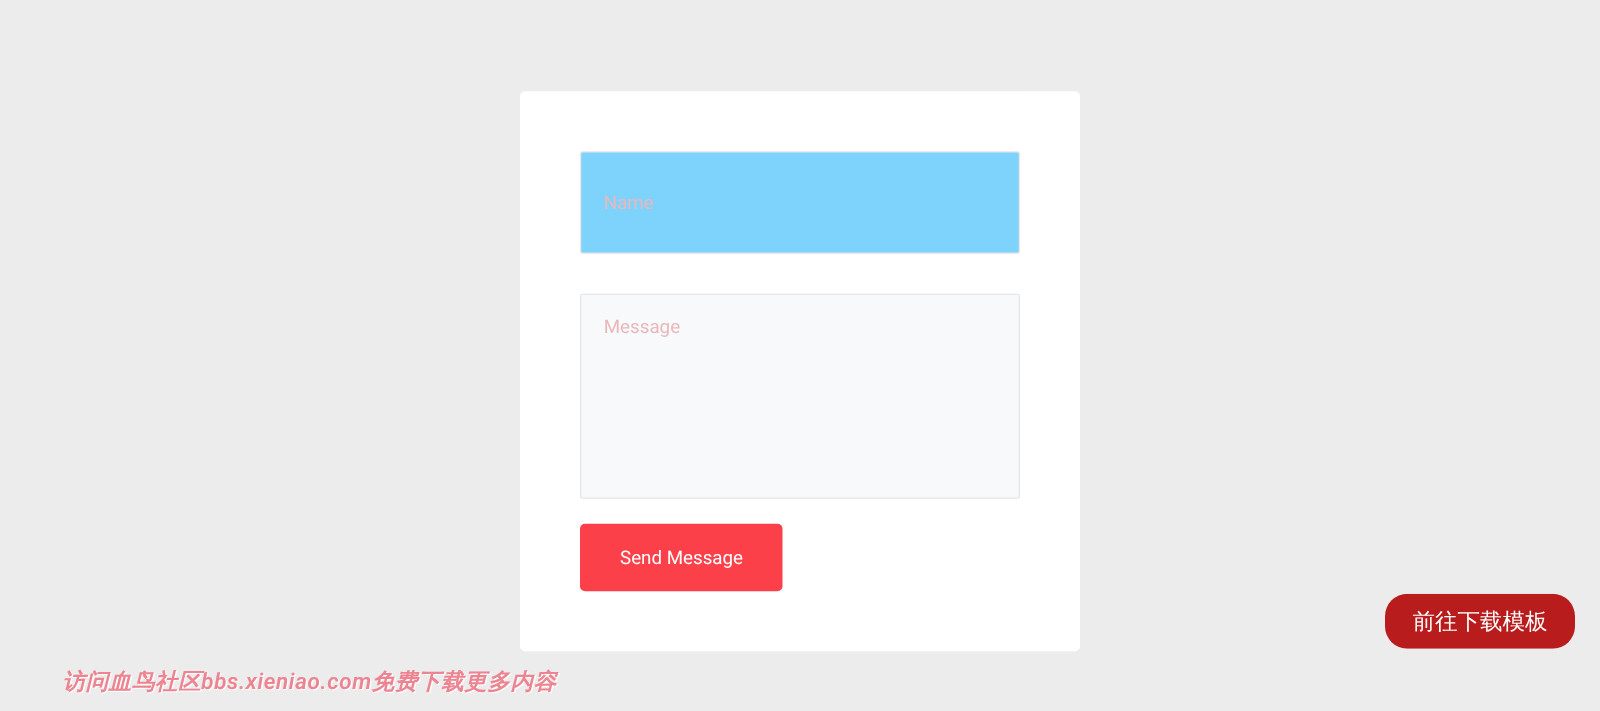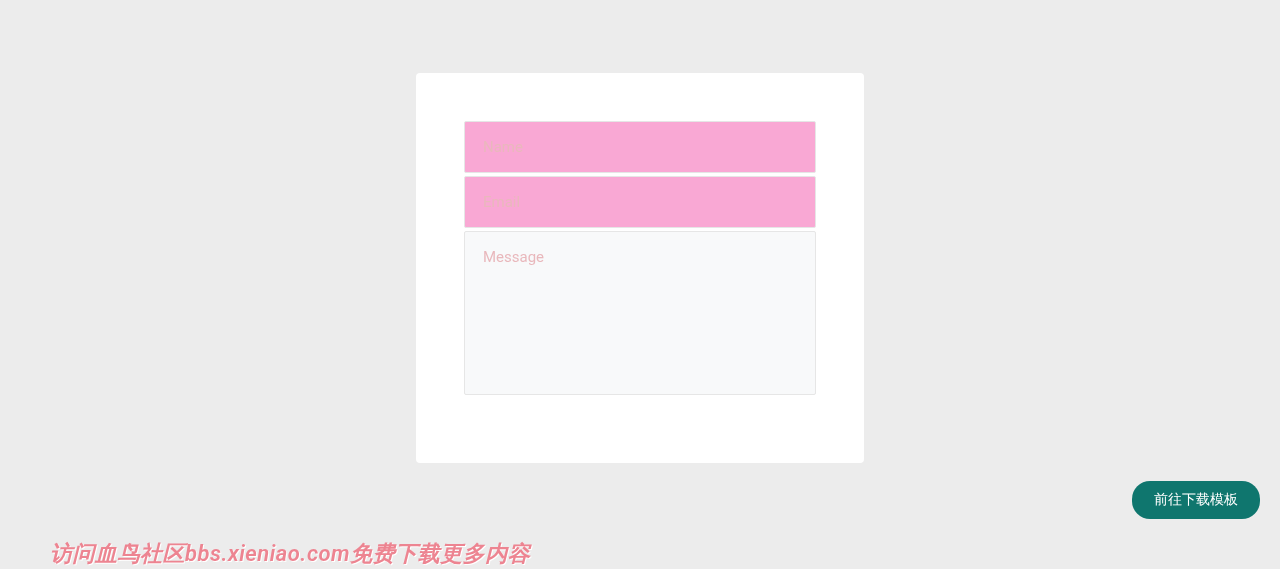--- a/index.html
+++ b/index.html
@@ -20,26 +20,26 @@
       left: 416px;
       top: 73px;
       width: 448px;
       background: #ffffff;
       border-radius: 4px;
       padding: 48px;
     }
     .form-input {
       display: block;
       width: 100%;
-      padding: 16px 18px;
+      padding: 31px 18px;
       font-size: 15px;
-      background: #f9a8d4;
+      background: #7dd3fc;
       border: 1px solid #e6e6e6;
       border-radius: 2px;
-      margin-bottom: 3px;
+      margin-bottom: 32px;
       color: #333;
       font-family: inherit;
     }
     .form-input::placeholder {
       color: #e9b8bc;
       opacity: 1;
     }
     .form-textarea {
       display: block;
       width: 100%;
@@ -65,45 +65,45 @@
       padding: 18px 32px;
       font-size: 15px;
       border-radius: 4px;
       cursor: pointer;
       font-family: inherit;
     }
     .download-button {
       position: fixed;
       right: 20px;
       bottom: 50px;
-      background: #0f766e;
+      background: #b91c1c;
       color: #ffffff;
       border: none;
       padding: 10px 22px;
-      font-size: 14px;
+      font-size: 18px;
       border-radius: 18px;
       cursor: pointer;
       font-family: inherit;
     }
     .watermark {
       position: absolute;
       left: 50px;
-      bottom: 0;
-      font-size: 22px;
+      bottom: 12px;
+      font-size: 18px;
       font-style: italic;
       font-weight: 600;
       color: #ed8491;
       text-shadow: 1px 1px 0 #ffffff;
       letter-spacing: 0.5px;
     }
   </style>
 </head>
 <body>
 
 <div class="form-card">
   <input type="text" class="form-input" placeholder="Name" style="">
-  <input type="text" class="form-input" placeholder="Email" style="">
   <textarea class="form-textarea" placeholder="Message" style=""></textarea>
+  <button class="submit-button">Send Message</button>
 </div>
 
 <button class="download-button">前往下载模板</button>
 
 <div class="watermark">访问血鸟社区bbs.xieniao.com免费下载更多内容</div>
 
 </body></html>

